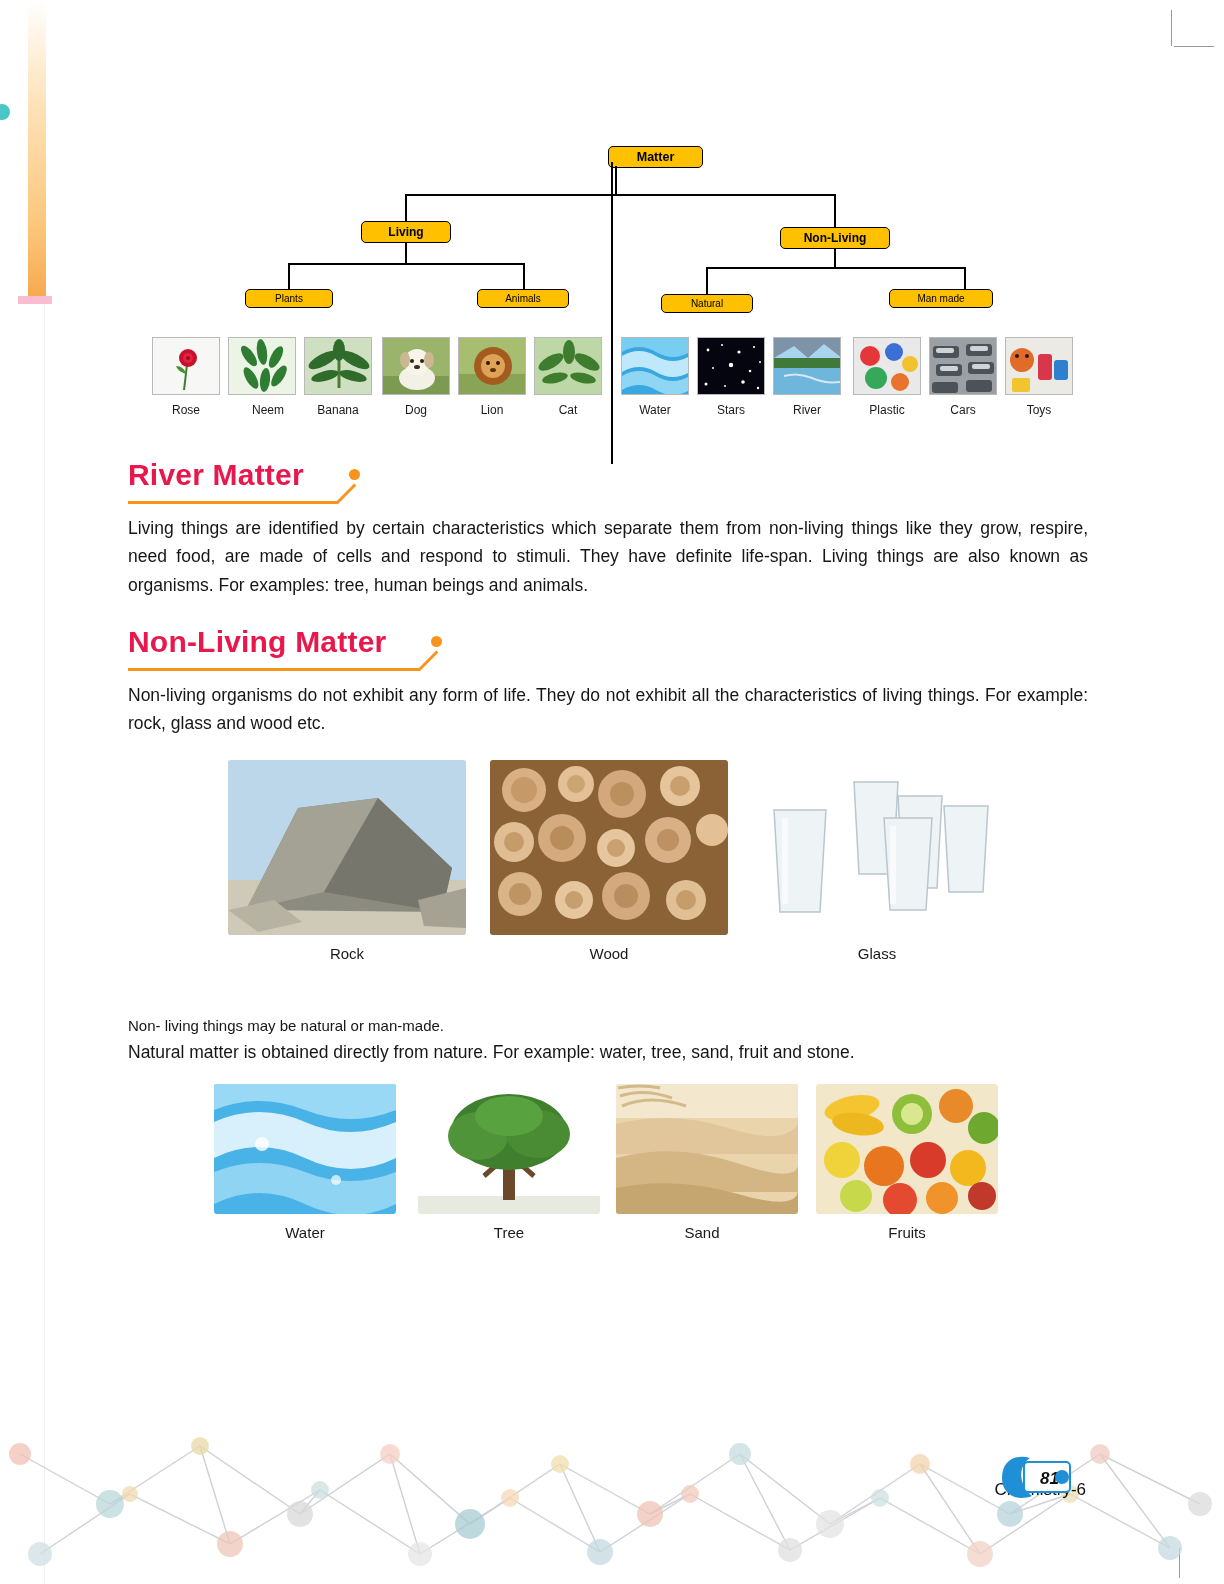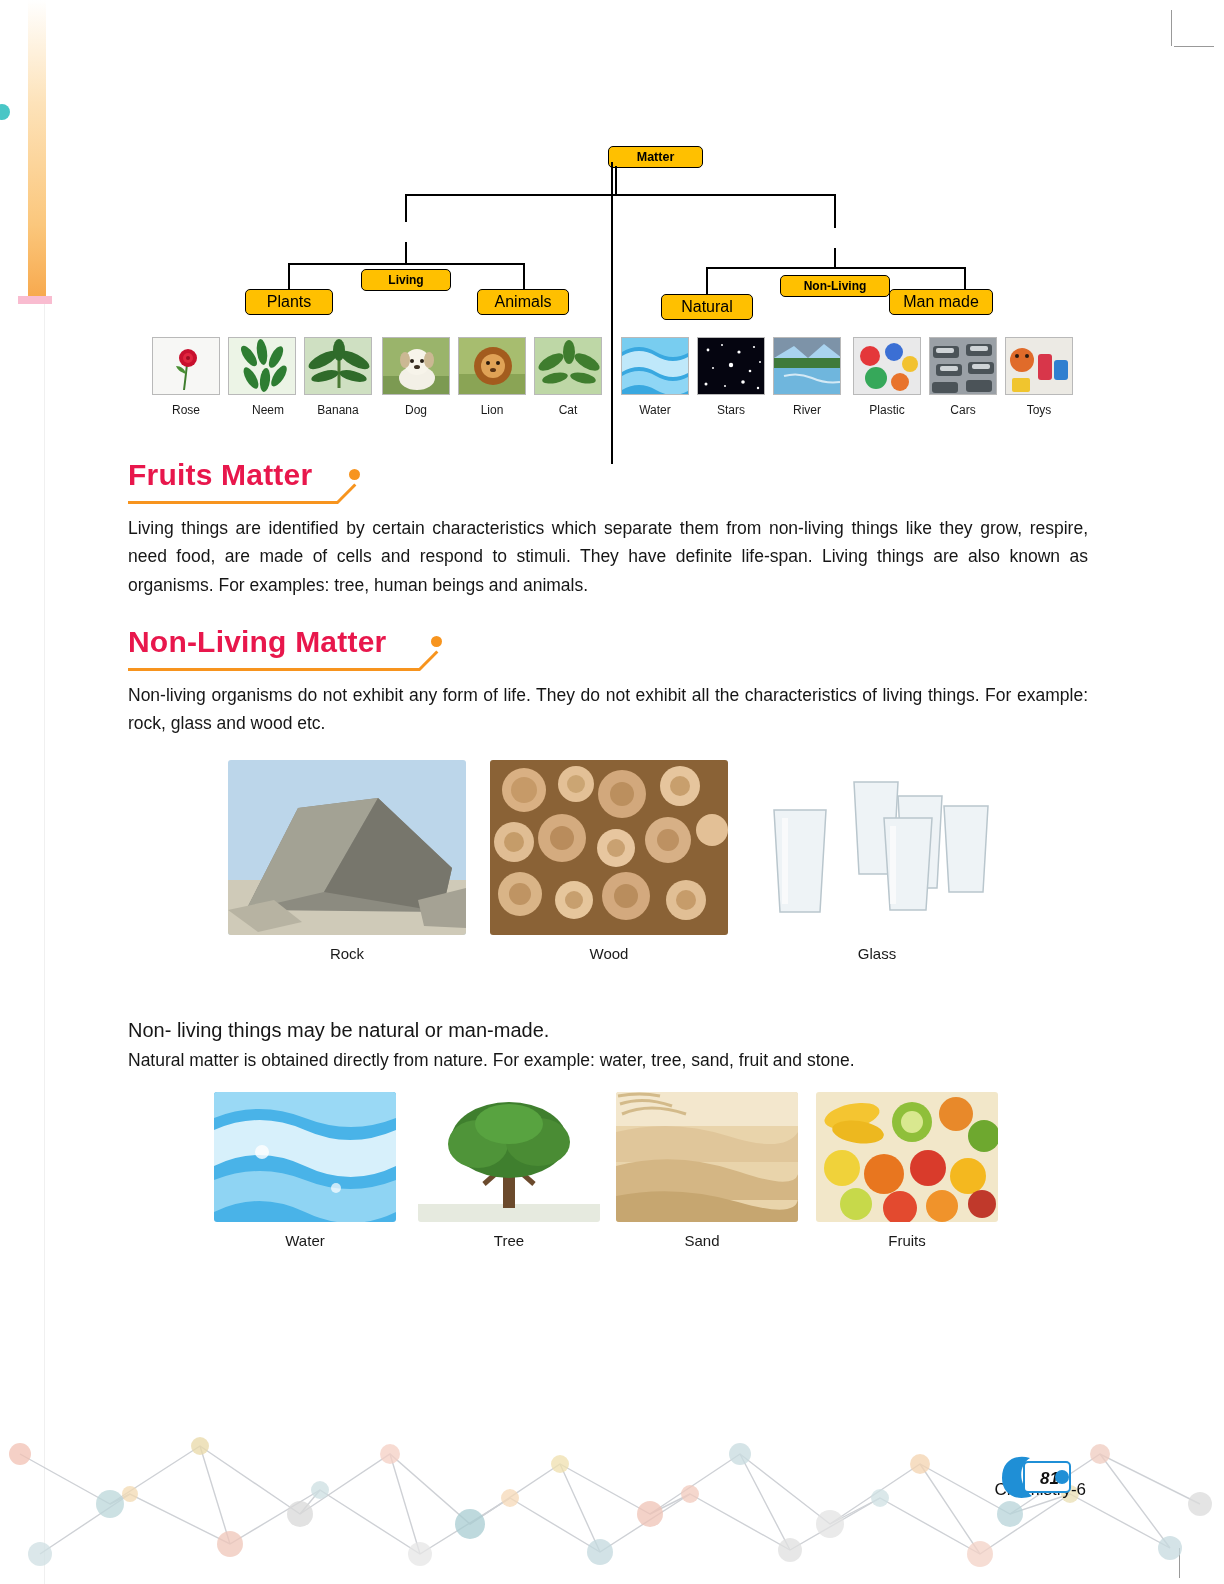--- a/index.html
+++ b/index.html
@@ -82,22 +82,22 @@
     border: 1px solid #000;
     border-radius: 5px;
     font-size: 12.5px;
     font-weight: bold;
     color: #000;
     text-align: center;
     padding: 3px 10px;
     white-space: nowrap;
     box-sizing: border-box;
   }
-  .node.lvl2 { font-size: 12px; font-weight: bold; margin-top: 48px; }
-  .node.lvl3 { font-size: 16px; font-weight: normal; }
+  .node.lvl2 { font-size: 12px; font-weight: bold; }
+  .node.lvl3 { font-size: 10px; font-weight: normal; }
   .ln {
     position: absolute;
     background: #000;
   }
   .hline { height: 1.5px; }
   .vline { width: 1.5px; }
   .divider-v {
     position: absolute;
     left: 483px;
     top: 30px;
@@ -171,21 +171,21 @@
   }
 
   p.body {
     font-size: 17.5px;
     line-height: 1.62;
     margin: 0 0 4px 0;
     text-align: justify;
     color: #161616;
   }
   p.plain {
-    font-size: 20px;
+    font-size: 15px;
     line-height: 1.6;
     margin: 14px 0 0 0;
     color: #161616;
   }
 
   
   .figrow {
     position: relative;
     margin-top: 22px;
     height: 240px;
@@ -452,21 +452,21 @@
           <rect x="32" y="16" width="14" height="26" rx="3" fill="#d8364a"></rect>
           <rect x="48" y="22" width="14" height="20" rx="3" fill="#2f7fd0"></rect>
           <rect x="6" y="40" width="18" height="14" rx="2" fill="#f0c52e"></rect>
         </svg>
       </div>
       <div class="thumb-cap" style="left:871px;">Toys</div>
     </div>
   </div>
 
   <div class="sec-wrap">
-    <h2 class="sec">Fruits Matter</h2>
+    <h2 class="sec">River Matter</h2>
     <div class="sec-underline" style="width:210px;"></div>
     <div class="sec-tick" style="left:210px;"></div>
     <div class="sec-dot" style="left:221px; bottom:24px;"></div>
   </div>
   <p class="body">Living things are identified by certain characteristics which separate them from non-living things like they grow, respire, need food, are made of cells and respond to stimuli. They have definite life-span. Living things are also known as organisms. For examples: tree, human beings and animals.</p>
 
   <div class="sec-wrap">
     <h2 class="sec">Non-Living Matter</h2>
     <div class="sec-underline" style="width:292px;"></div>
     <div class="sec-tick" style="left:292px;"></div>

